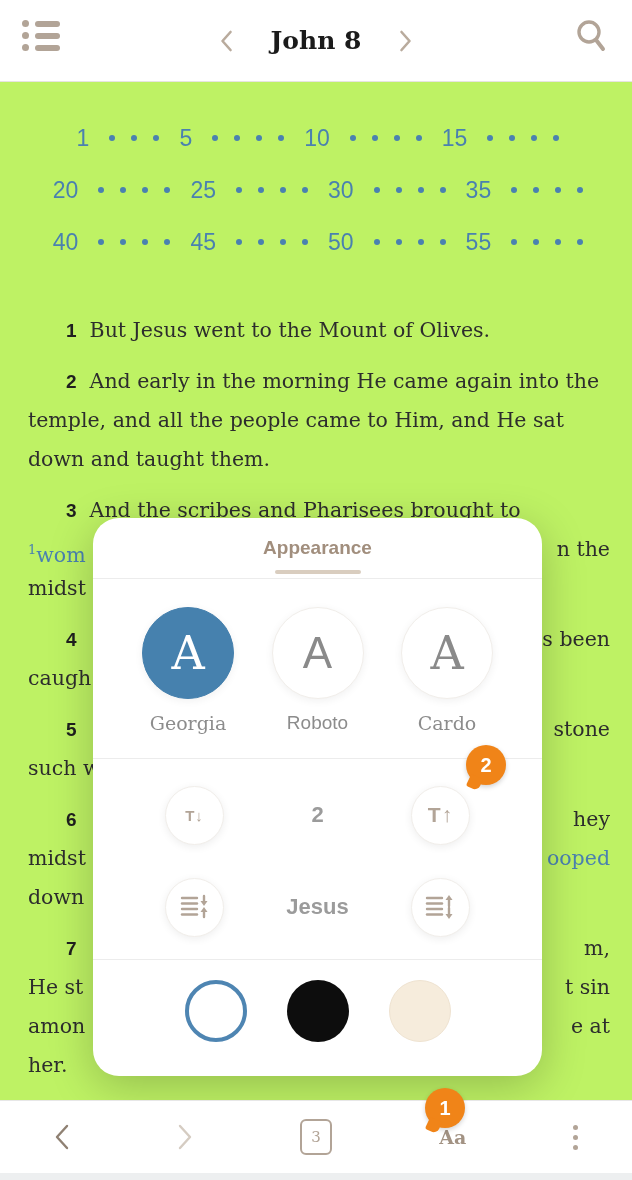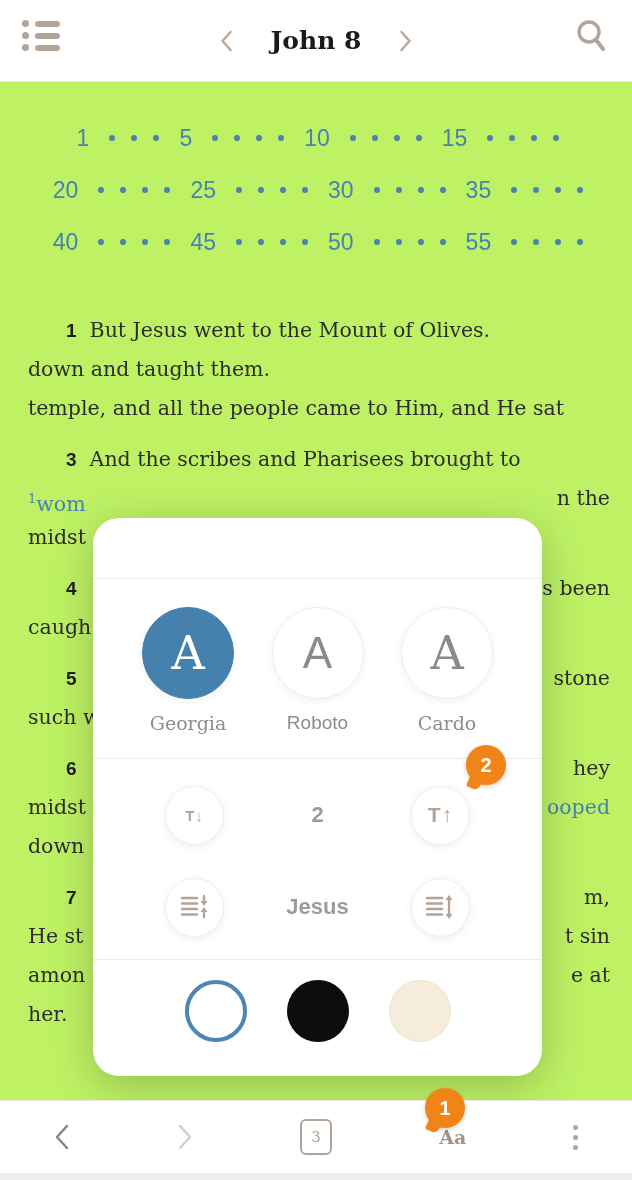--- a/index.html
+++ b/index.html
@@ -196,40 +196,42 @@
         <span class="pnum">55</span>
         <span class="pdot"></span>
         <span class="pdot"></span>
         <span class="pdot"></span>
         <span class="pdot"></span>
       </div>
     </div>
 
   <main class="scripture" id="scripture">
       <div class="line"><span class="vnum ind">1</span><span class="t">But Jesus went to the Mount of Olives.</span></div>
+      <div class="line gap"><span class="vnum ind">2</span><span class="t">And early in the morning He came again into the</span></div>
+      <div class="line"><span class="t">temple, and all the people came to Him, and He sat</span></div>
       <div class="line"><span class="t">down and taught them.</span></div>
-      <div class="line"><span class="t">temple, and all the people came to Him, and He sat</span></div>
       <div class="line gap"><span class="vnum ind">3</span><span class="t">And the scribes and Pharisees brought to</span></div>
       <div class="line"><span class="sup">1</span><span class="t blue">wom</span><span class="rt">n the</span></div>
       <div class="line"><span class="t">midst</span></div>
       <div class="line gap"><span class="vnum ind">4</span><span class="rt">s been</span></div>
       <div class="line"><span class="t">caugh</span></div>
       <div class="line gap"><span class="vnum ind">5</span><span class="rt">stone</span></div>
       <div class="line"><span class="t">such w</span></div>
       <div class="line gap"><span class="vnum ind">6</span><span class="rt">hey</span></div>
       <div class="line"><span class="t">midst</span><span class="rt blue">ooped</span></div>
       <div class="line"><span class="t">down</span></div>
       <div class="line gap"><span class="vnum ind">7</span><span class="rt">m,</span></div>
       <div class="line"><span class="t">He st</span><span class="rt">t sin</span></div>
       <div class="line"><span class="t">amon</span><span class="rt">e at</span></div>
       <div class="line"><span class="t">her.</span></div>
     </main>
 
   <section class="panel">
     <div class="tabs">
+      <div class="tab active">Appearance</div>
     </div>
 
     <div class="fonts">
       <div class="font-opt">
         <div class="fcircle sel">
             <span class="glyph-serif">A</span>
           </div>
         <div class="flabel serif">Georgia</div>
       </div>
       <div class="font-opt">

